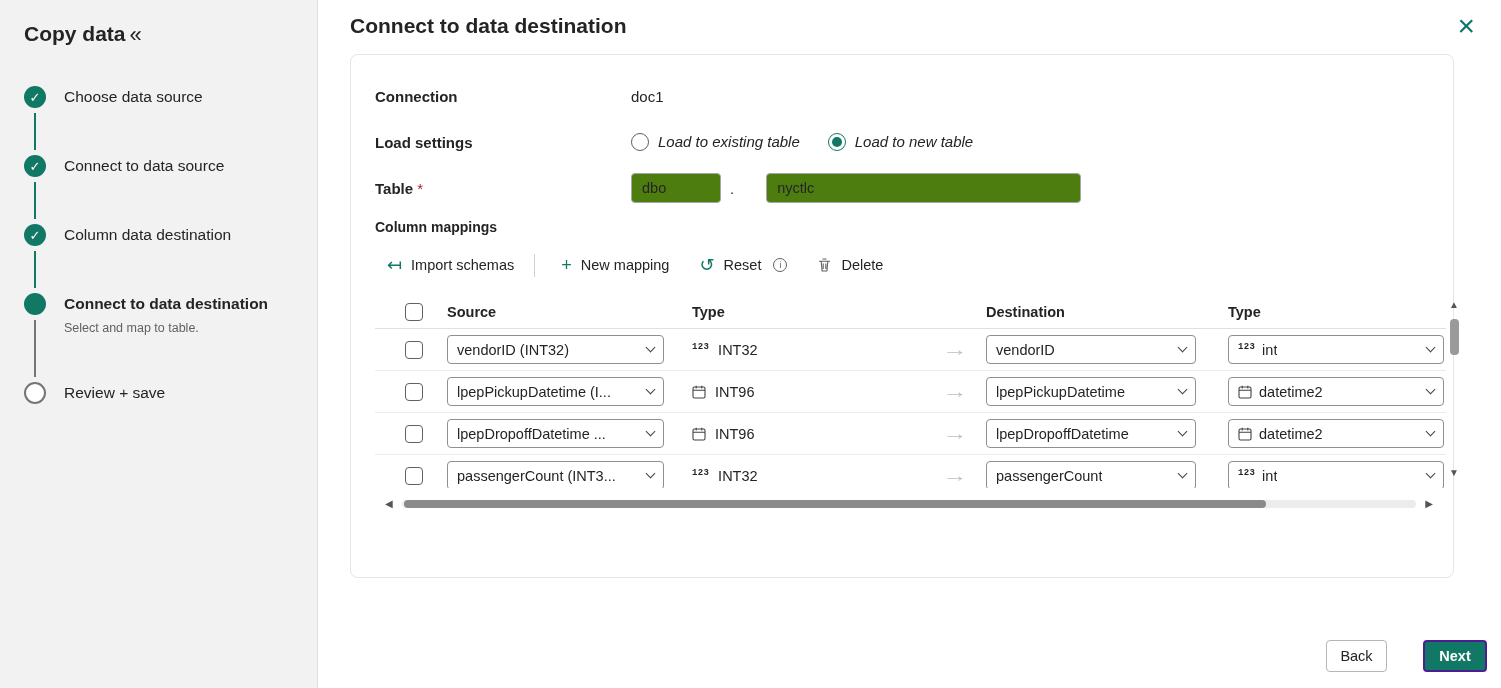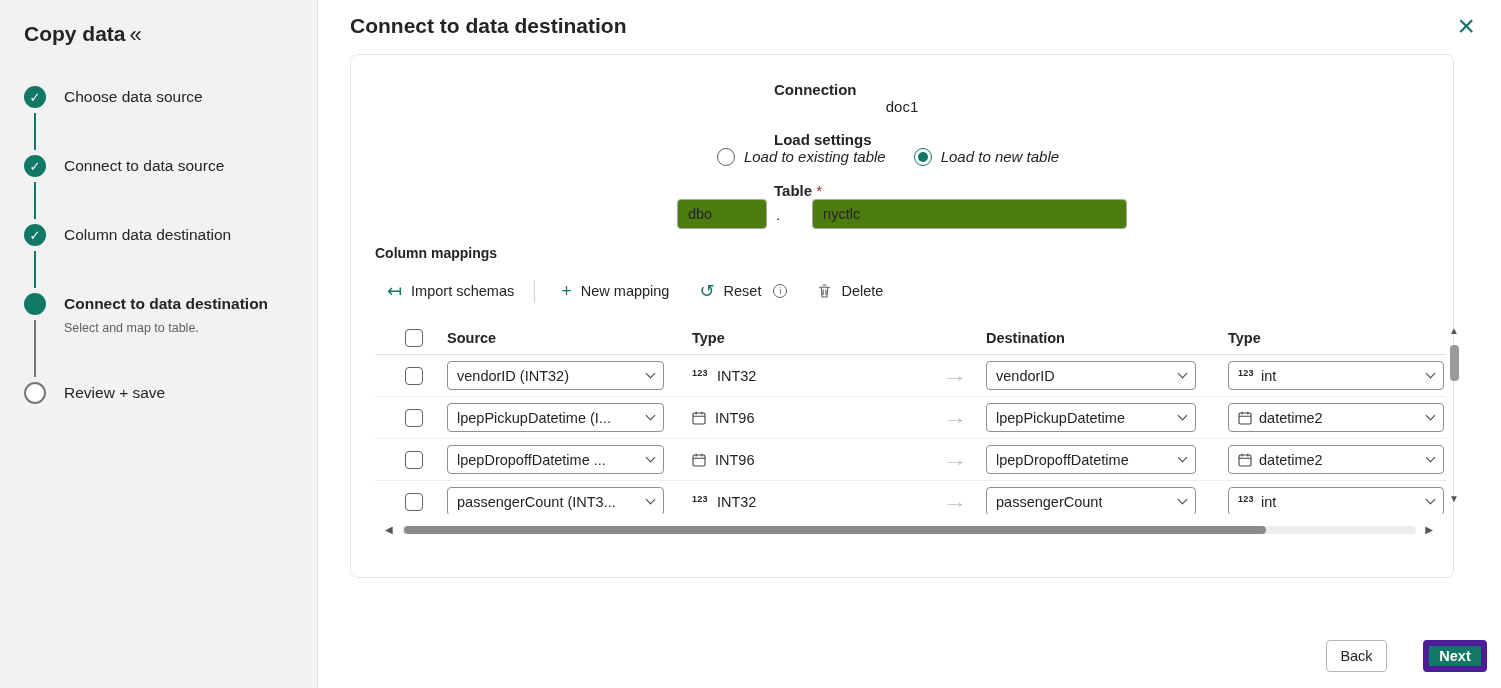--- a/index.html
+++ b/index.html
@@ -40,21 +40,21 @@
   .main { position: absolute; left: 319px; top: 0; right: 0; height: 100%; }
   .main-header { display: flex; justify-content: space-between; align-items: flex-start; padding: 14px 22px 0 31px; }
   .page-title { font-size: 21px; font-weight: 700; }
   .close-btn { background: none; border: none; color: #0e7569; font-size: 30px; line-height: 24px; cursor: pointer; padding: 0 4px; }
 
   .card {
     margin: 16px 0 0 31px; width: 1104px; height: 524px;
     border: 1px solid #e5e5e5; border-radius: 8px; padding: 26px 24px; position: relative; background: #fff;
   }
 
-  .form-row { display: flex; align-items: center; min-height: 30px; margin-bottom: 16px; flex-direction: column; }
+  .form-row { display: flex; align-items: center; min-height: 30px; margin-bottom: 16px; }
   .form-label { width: 256px; flex: none; font-weight: 700; font-size: 15px; }
   .req { color: #a4262c; font-weight: 400; }
   .form-value { font-size: 15px; }
 
   .radio-group { display: flex; align-items: center; }
   .radio { display: inline-flex; align-items: flex-start; gap: 9px; margin-right: 28px; font-size: 15px; cursor: pointer; font-style: italic; }
   .radio-dot { width: 18px; height: 18px; border-radius: 50%; border: 1px solid #616161; background: #fff; flex: none; position: relative; }
   .radio-dot.selected { border-color: #117865; }
   .radio-dot.selected::after { content: ""; position: absolute; inset: 3px; border-radius: 50%; background: #117865; }
 
@@ -95,39 +95,39 @@
   .c-type2 { width: 216px; flex: none; }
 
   .dd {
     height: 29px; border: 1px solid #8f8f8f; border-radius: 4px; background: #fff; cursor: pointer;
     display: flex; align-items: center; justify-content: space-between; gap: 6px; padding: 0 9px;
     font-size: 14.5px; width: 100%;
   }
   .dd-left { display: flex; align-items: center; gap: 7px; overflow: hidden; }
   .dd-text { overflow: hidden; white-space: nowrap; }
   .chev { width: 7px; height: 7px; border-right: 1.5px solid #424242; border-bottom: 1.5px solid #424242; transform: rotate(45deg); flex: none; margin-top: -4px; }
-  .num-badge { font-size: 9px; font-weight: 700; letter-spacing: 0.3px; position: relative; top: -3px; flex: none; }
+  .num-badge { font-size: 9px; font-weight: 700; letter-spacing: 0.3px; position: relative; top: -3px; flex: none; font-family: Liberation Mono, monospace; }
   .cal-icon { flex: none; display: inline-flex; }
 
   
   .vscroll { position: absolute; right: 2px; top: 4px; height: 180px; width: 14px; display: flex; flex-direction: column; align-items: center; cursor: pointer; }
   .v-arr { font-size: 10px; color: #555; line-height: 12px; }
   .v-track { flex: 1; width: 100%; position: relative; }
   .v-thumb { position: absolute; top: 8px; left: 2.5px; width: 9px; height: 36px; background: #9a9a9a; border-radius: 4px; }
 
   .hscroll { display: flex; align-items: center; gap: 9px; width: 1048px; margin: 9px 0 0 10px; height: 14px; cursor: pointer; }
   .h-arr { font-size: 10px; color: #555; line-height: 12px; }
   .h-track { flex: 1; height: 8px; background: #ececec; border-radius: 4px; position: relative; }
   .h-thumb { position: absolute; left: 2px; top: 0; height: 8px; width: 85%; background: #8a8a8a; border-radius: 4px; }
 
   
   .footer { position: absolute; right: 14px; bottom: 16px; display: flex; gap: 36px; }
   .btn { height: 32px; border-radius: 4px; font-size: 14.5px; cursor: pointer; }
   .btn-back { background: #fff; border: 1px solid #b5b5b5; color: #242424; width: 61px; }
-  .btn-next { background: #117865; border: 6px solid #4c1d95; color: #fff; width: 64px; font-weight: 700; }
+  .btn-next { background: #117865; border: 2px solid #4c1d95; color: #fff; width: 64px; font-weight: 700; }
 </style>
 </head>
 <body>
 
 <div class="sidebar">
   <div class="sidebar-header">
     <div class="sidebar-title">Copy data</div>
     <button class="collapse-btn">«</button>
   </div>
   <ol class="steps">

